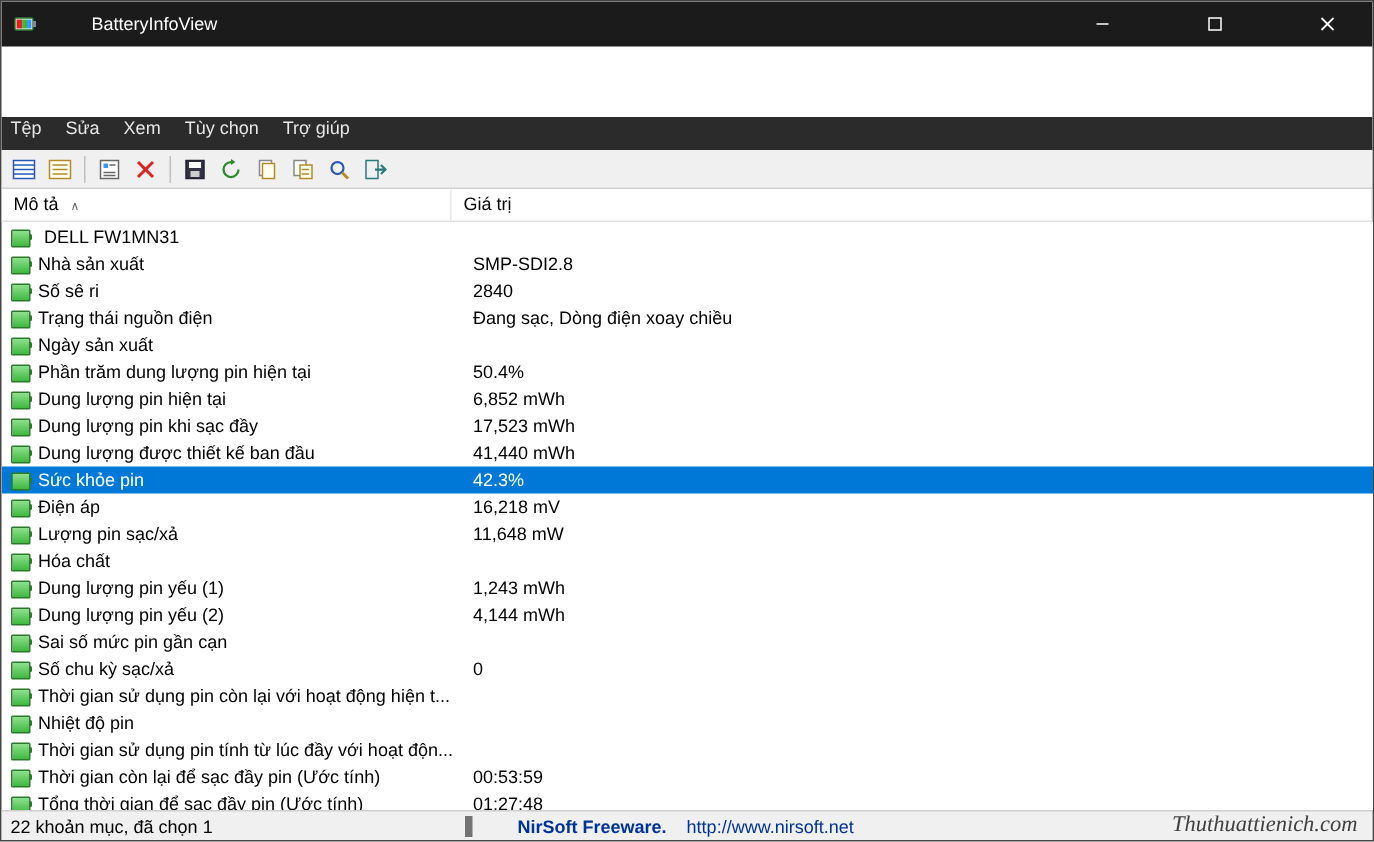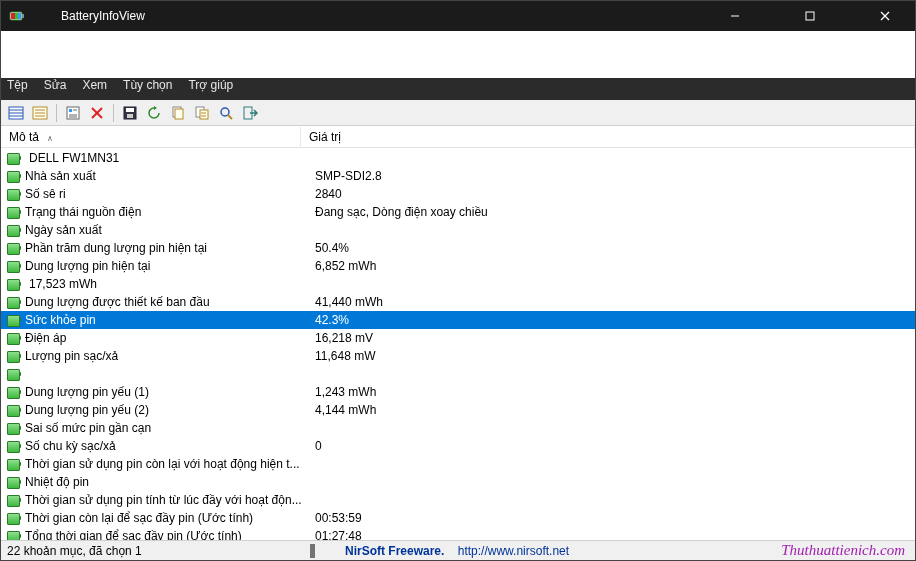--- a/index.html
+++ b/index.html
@@ -63,21 +63,20 @@
   }
   .tb-sep { width: 1px; height: 18px; background: #c0c0c0; margin: 0 3px; }
   .tb-btn svg { width: 16px; height: 16px; }
   
   .list-header {
     background: #fff;
     border-bottom: 1px solid #e3e3e3;
     height: 22px;
     display: flex;
     font-size: 12px;
-    align-items: center;
   }
   .list-header .col {
     padding: 3px 8px;
     border-right: 1px solid #e8e8e8;
   }
   .col-desc { width: 300px; }
   .col-val { flex: 1; }
   .sort-arrow { font-size: 8px; margin-left: 8px; color: #666; }
   
   .list-body {
@@ -117,21 +116,21 @@
     border-top: 1px solid #d0d0d0;
     display: flex;
     align-items: center;
     font-size: 12px;
     padding: 0 4px;
   }
   .statusbar .status-left { width: 310px; border-right: 5px solid #737373; padding-left:2px;}
   .statusbar .status-mid { flex: 1; text-align: left; padding-left: 30px; }
   .statusbar .status-mid .freeware { color: #003399; font-weight: bold; }
   .statusbar .status-mid .url { color: #003399; font-weight: normal; }
-  .statusbar .status-right { font-style: italic; font-family: "Times New Roman", serif; font-size: 15px; color:#a21caf; padding-right:6px;}
+  .statusbar .status-right { font-style: italic; font-family: "Times New Roman", serif; font-size: 15px; color:#404040; padding-right:6px;}
   
   .list-body::-webkit-scrollbar { width: 16px; }
   .list-body::-webkit-scrollbar-track { background: #f0f0f0; }
   .list-body::-webkit-scrollbar-thumb { background: #c2c2c2; }
 </style>
 </head>
 <body>
 
 <div class="titlebar">
   <span class="app-icon">
@@ -281,20 +280,21 @@
       <span class="desc">Phần trăm dung lượng pin hiện tại</span>
       <span class="val">50.4%</span>
     </div>
     <div class="row">
       <span class="batt-icon"></span>
       <span class="desc">Dung lượng pin hiện tại</span>
       <span class="val">6,852 mWh</span>
     </div>
     <div class="row">
       <span class="batt-icon"></span>
+      <span class="desc">Dung lượng pin khi sạc đầy</span>
       <span class="val">17,523 mWh</span>
     </div>
     <div class="row">
       <span class="batt-icon"></span>
       <span class="desc">Dung lượng được thiết kế ban đầu</span>
       <span class="val">41,440 mWh</span>
     </div>
     <div class="row selected">
       <span class="batt-icon"></span>
       <span class="desc">Sức khỏe pin</span>
@@ -305,20 +305,21 @@
       <span class="desc">Điện áp</span>
       <span class="val">16,218 mV</span>
     </div>
     <div class="row">
       <span class="batt-icon"></span>
       <span class="desc">Lượng pin sạc/xả</span>
       <span class="val">11,648 mW</span>
     </div>
     <div class="row">
       <span class="batt-icon"></span>
+      <span class="desc">Hóa chất</span>
       <span class="val"></span>
     </div>
     <div class="row">
       <span class="batt-icon"></span>
       <span class="desc">Dung lượng pin yếu (1)</span>
       <span class="val">1,243 mWh</span>
     </div>
     <div class="row">
       <span class="batt-icon"></span>
       <span class="desc">Dung lượng pin yếu (2)</span>

